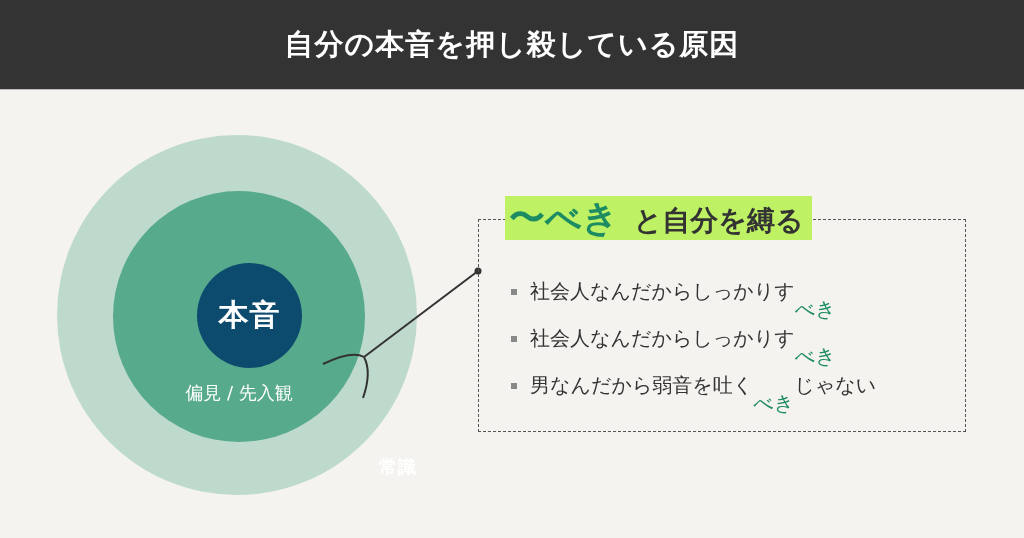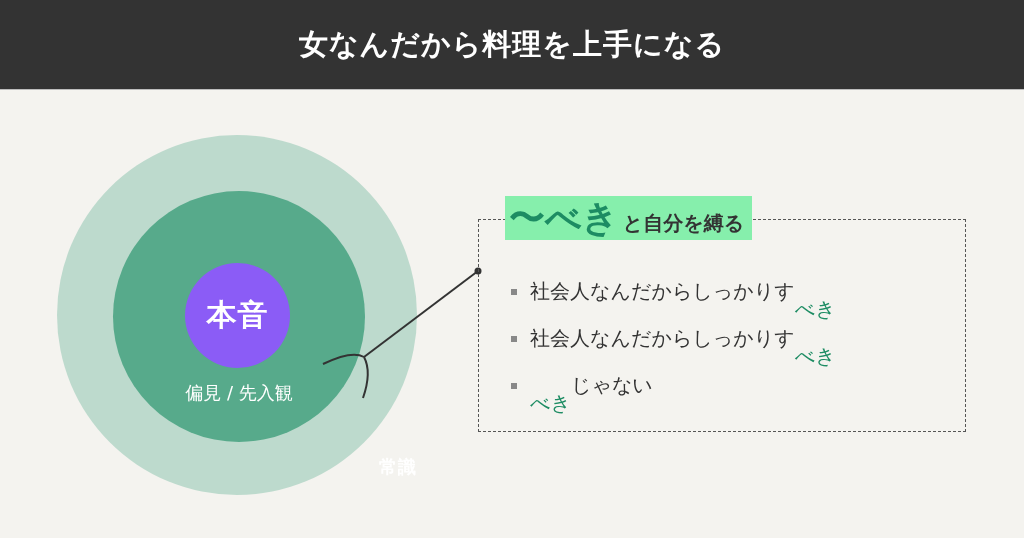--- a/index.html
+++ b/index.html
@@ -14,49 +14,49 @@
     display: flex; align-items: center; justify-content: center;
   }
   .header-title {
     color: #ffffff; font-size: 29px; font-weight: bold; letter-spacing: 1px;
   }
   .circle {
     position: absolute; border-radius: 50%;
   }
   .c-outer { left: 57px; top: 135px; width: 360px; height: 360px; background: #bddacd; }
   .c-mid { left: 113px; top: 191px; width: 252px; height: 251px; background: #57aa8b; }
-  .c-inner { left: 185px; top: 263px; width: 105px; height: 105px; background: #8b5cf6;
+  .c-inner { left: 197px; top: 263px; width: 105px; height: 105px; background: #0c4a6e;
     display: flex; align-items: center; justify-content: center; }
   .label-core { color: #fff; font-size: 30px; font-weight: bold; letter-spacing: 1px; }
   .label-mid { position: absolute; left: 113px; width: 252px; top: 381px; text-align: center;
     color: #fff; font-size: 18px; font-weight: normal; }
   .label-outer { position: absolute; left: 57px; width: 360px; top: 455px; text-align: right;
     color: #fff; font-size: 18px; font-weight: bold; letter-spacing: 1px; }
   .connector { position: absolute; left: 0; top: 0; width: 1024px; height: 538px; pointer-events: none; }
   .box {
     position: absolute; left: 478px; top: 219px; width: 488px; height: 213px;
     border: 1.5px dashed #555555; box-sizing: border-box;
   }
   .box-title {
     position: absolute; left: 505px; top: 196px; padding: 0 8px 0 4px;
-    background: #86efac; display: flex; align-items: baseline; white-space: nowrap;
+    background: #bef264; display: flex; align-items: baseline; white-space: nowrap; gap: 11px;
   }
   .box-title .accent { color: #1d8c63; font-size: 36px; font-weight: bold; line-height: 44px; }
-  .box-title .rest { color: #333333; font-size: 20px; font-weight: bold; margin-left: 4px; }
+  .box-title .rest { color: #333333; font-size: 28px; font-weight: bold; margin-left: 4px; }
   .list { position: absolute; left: 511px; top: 268px; margin: 0; padding: 0; list-style: none; }
   .list-item { display: flex; align-items: center; height: 47px; color: #333333;
     font-size: 20px; font-weight: normal; white-space: nowrap; }
   .bullet { width: 6px; height: 6px; background: #888888; margin-right: 13px; flex: none; }
   .hl { color: #1d8c63; margin-top: 36px; }
 </style>
 </head>
 <body>
 
 <div class="header">
-  <span class="header-title">女なんだから料理を上手になる</span>
+  <span class="header-title">自分の本音を押し殺している原因</span>
 </div>
 
 <div class="circle c-outer"></div>
 <div class="circle c-mid"></div>
 <div class="circle c-inner">
   <span class="label-core">本音</span>
 </div>
 <div class="label-mid">偏見 / 先入観</div>
 <div class="label-outer">常識</div>
 
@@ -81,16 +81,17 @@
       <span></span>
   </li>
   <li class="list-item">
     <span class="bullet"></span>
     <span>社会人なんだからしっかりす</span>
       <span class="hl">べき</span>
       <span></span>
   </li>
   <li class="list-item">
     <span class="bullet"></span>
+    <span>男なんだから弱音を吐く</span>
       <span class="hl">べき</span>
       <span>じゃない</span>
   </li>
 </ul>
 
 </body></html>

